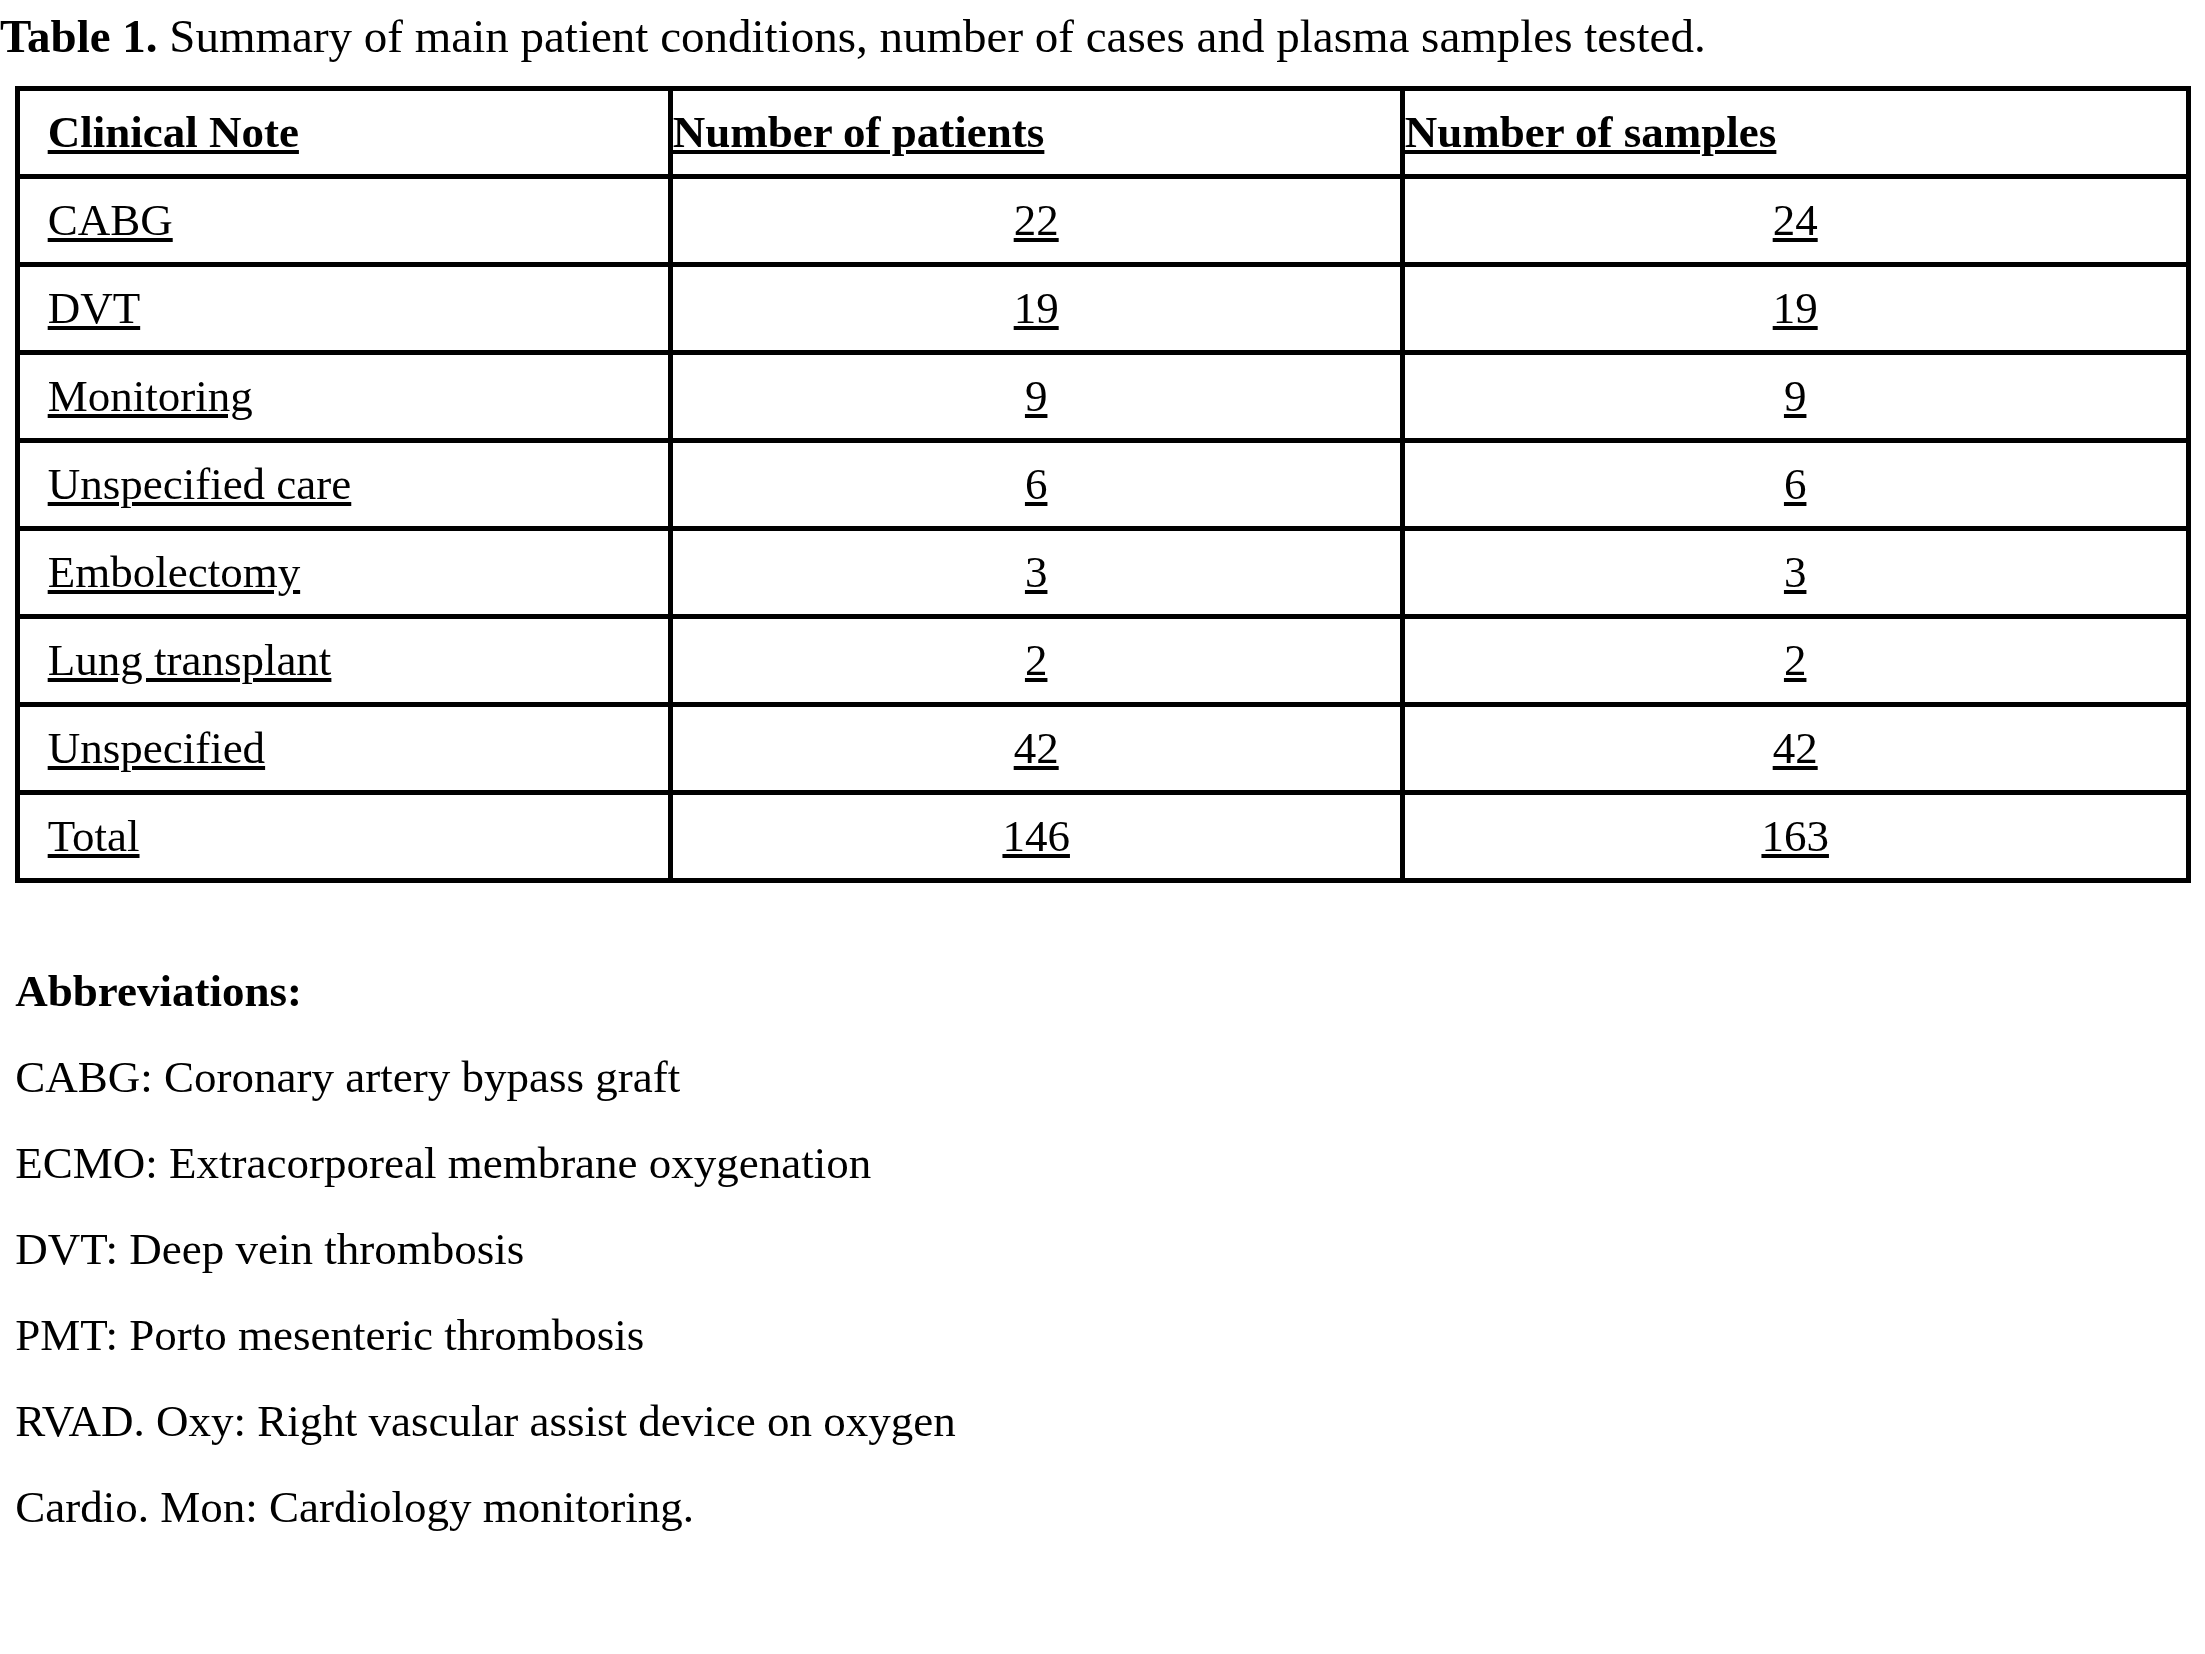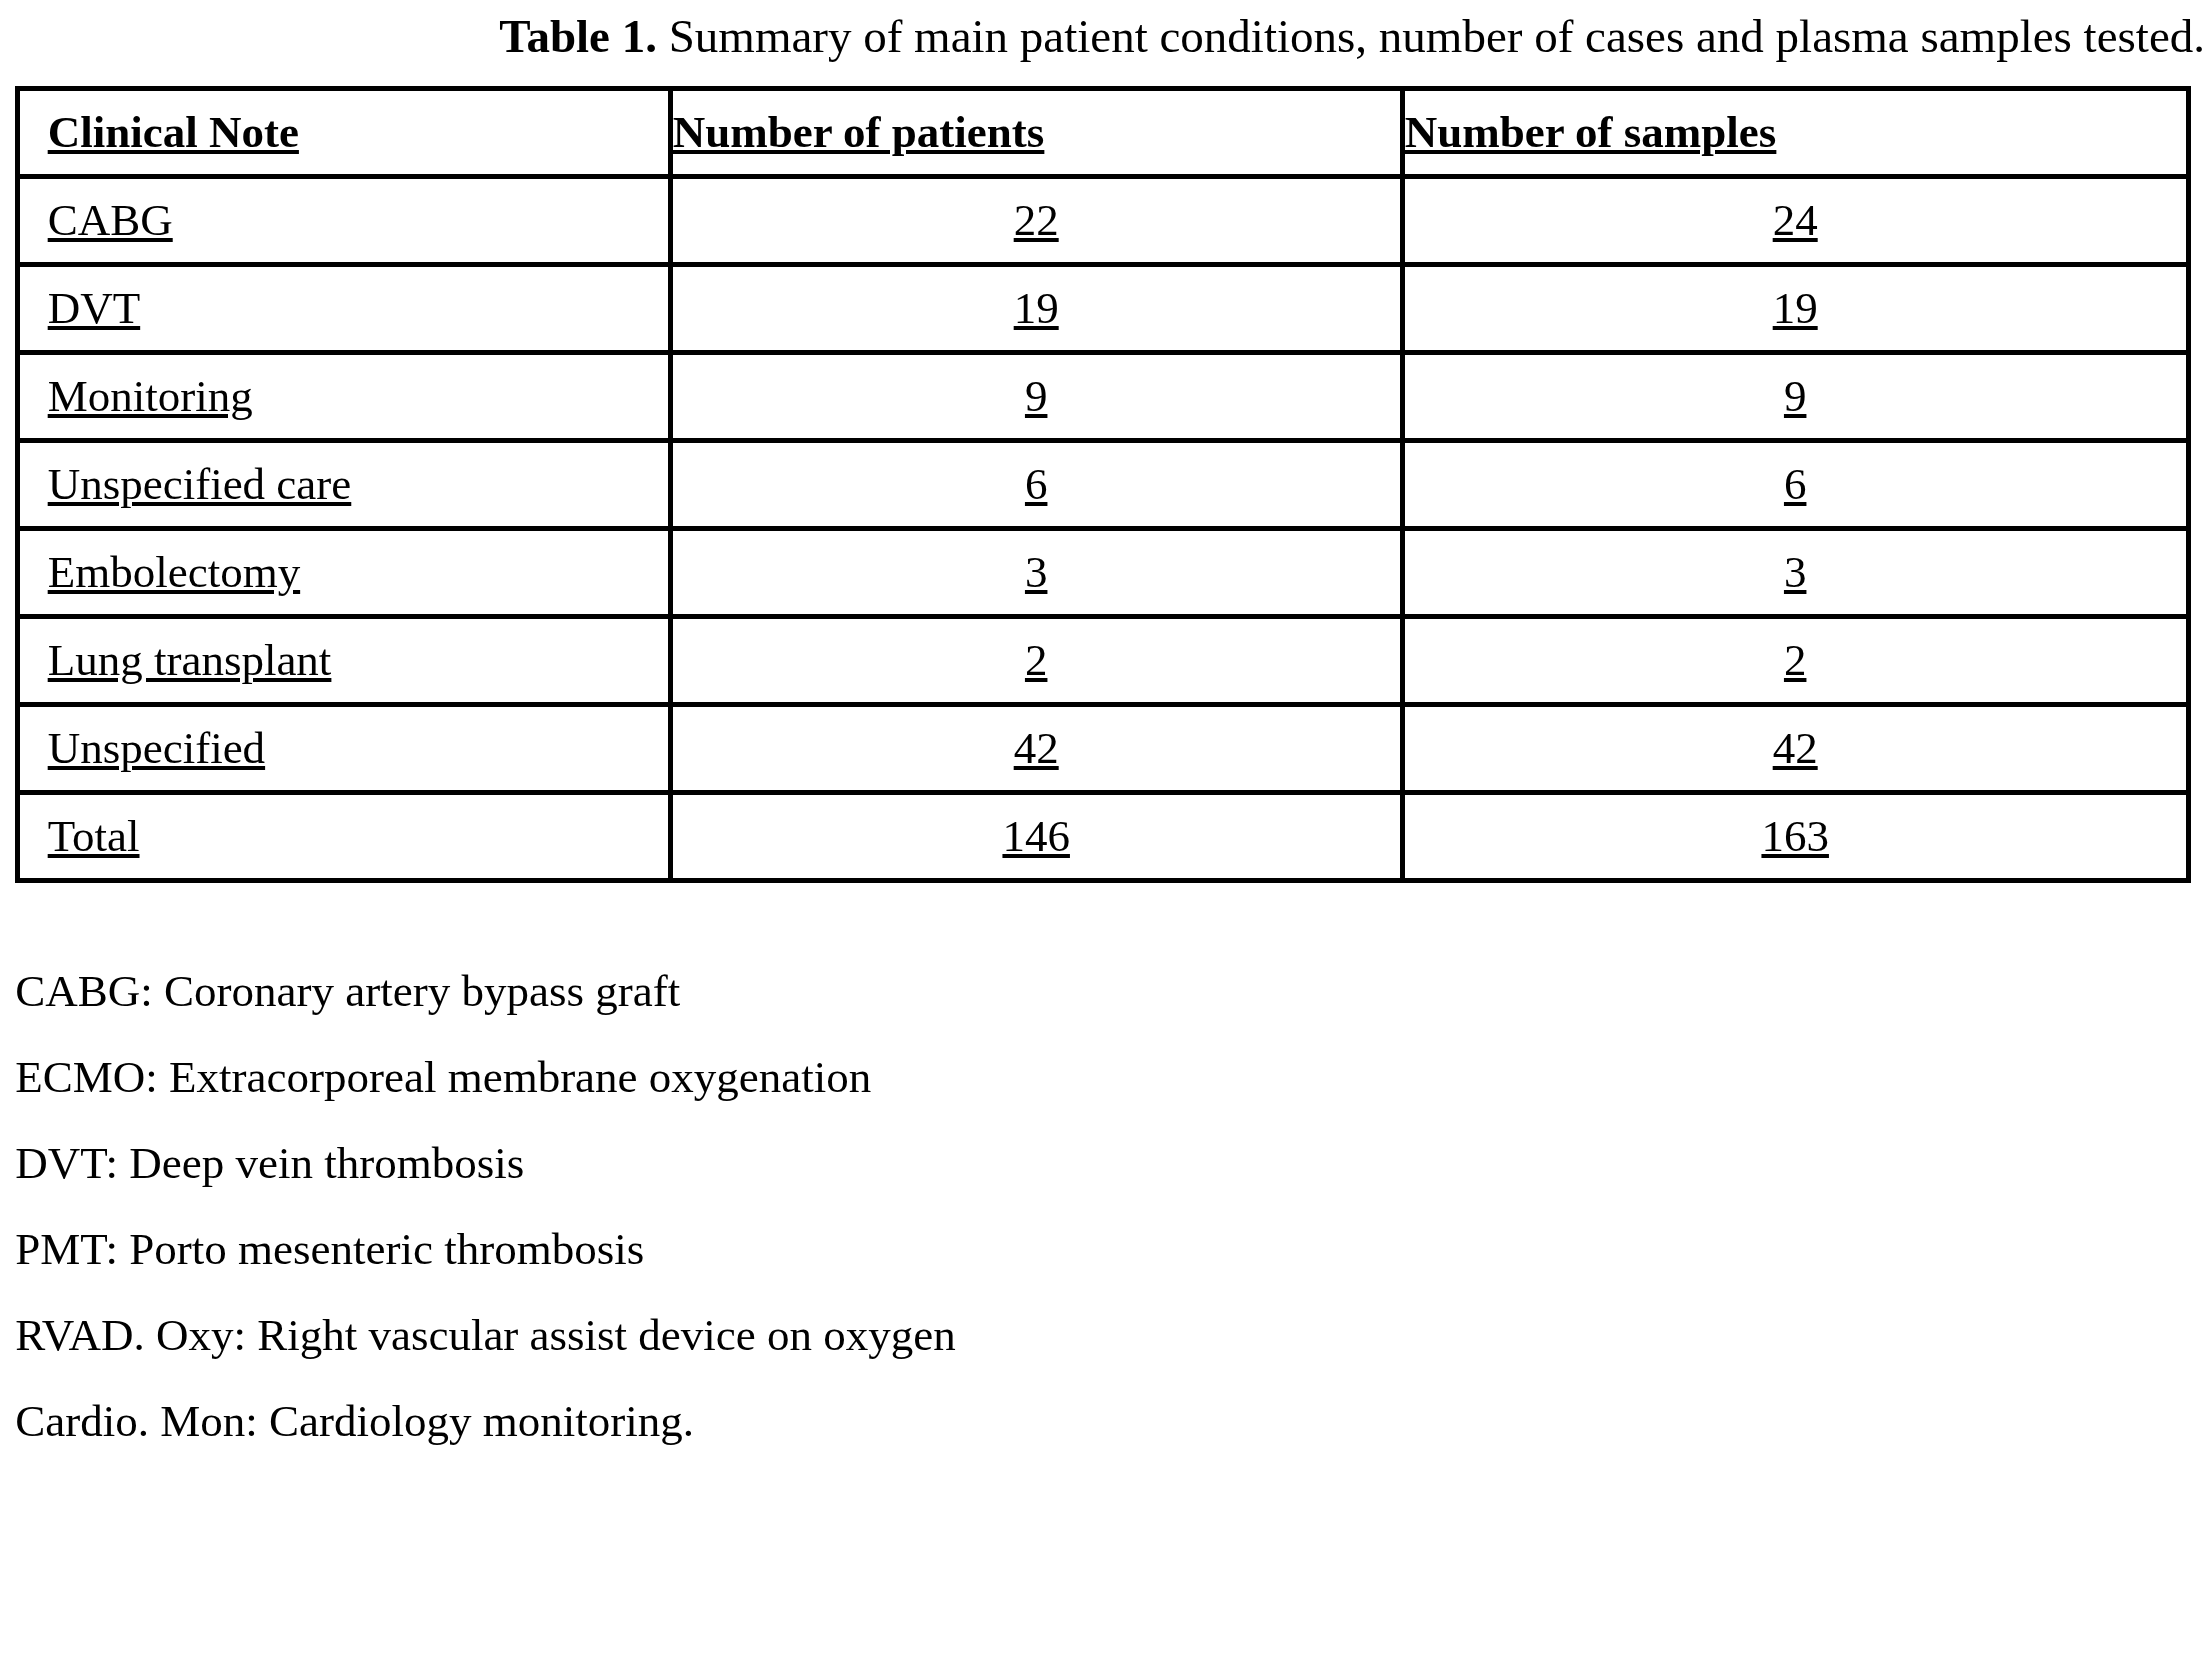--- a/index.html
+++ b/index.html
@@ -11,21 +11,21 @@
     position: relative;
     width: 2205px;
     height: 1654px;
     background: #ffffff;
     color: #000000;
     font-family: "Liberation Serif", "DejaVu Serif", serif;
     overflow: hidden;
   }
   .caption {
     padding-top: 5.9px;
-    text-align: right;
+    text-align: left;
     font-size: 47px;
     line-height: 61px;
     white-space: nowrap;
   }
   .bold { font-weight: bold; }
   table.main {
     border-collapse: collapse;
     table-layout: fixed;
     margin: 19px 0 0 14.7px;
     width: 2172px;
@@ -126,20 +126,21 @@
       </tr>
       <tr>
         <td class="left">Total</td>
         <td class="num">146</td>
         <td class="num">163</td>
       </tr>
     </tbody>
   </table>
 
   <div class="abbr">
+    <div class="abbr-heading">Abbreviations:</div>
     <div class="abbr-line">CABG: Coronary artery bypass graft</div>
     <div class="abbr-line">ECMO: Extracorporeal membrane oxygenation</div>
     <div class="abbr-line">DVT: Deep vein thrombosis</div>
     <div class="abbr-line">PMT: Porto mesenteric thrombosis</div>
     <div class="abbr-line">RVAD. Oxy: Right vascular assist device on oxygen</div>
     <div class="abbr-line">Cardio. Mon: Cardiology monitoring.</div>
   </div>
 
 </div>
 

